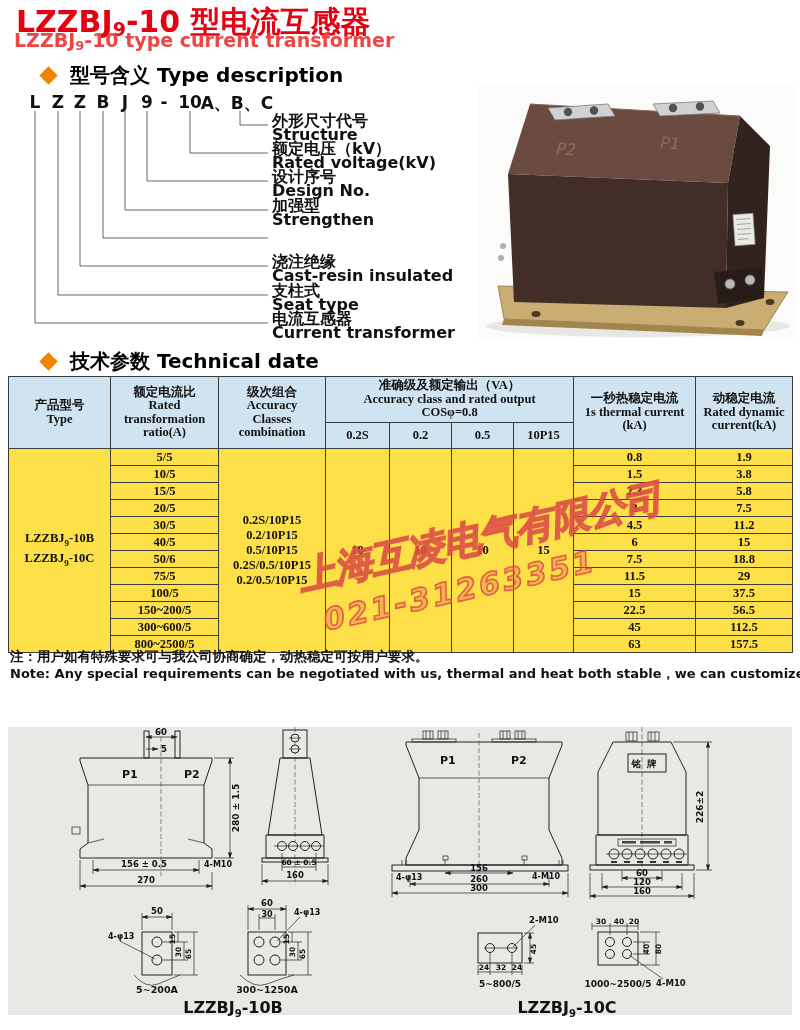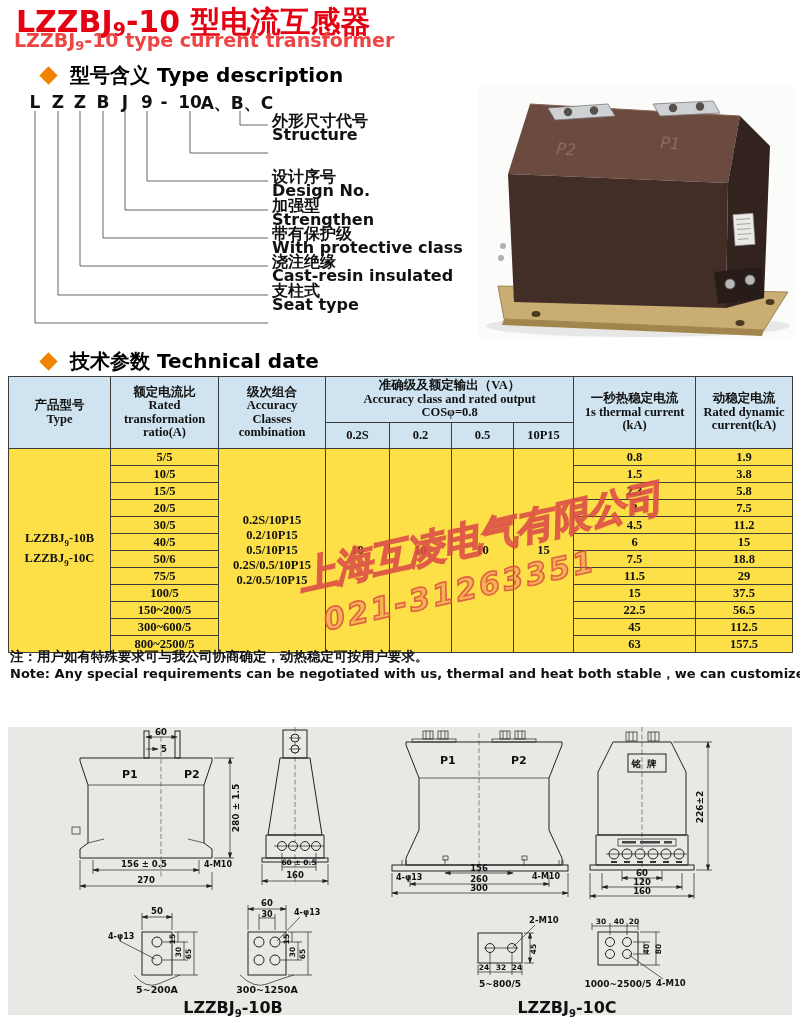--- a/index.html
+++ b/index.html
@@ -80,39 +80,43 @@
     <span class="code-ch" style="left:125px">J</span>
     <span class="code-ch" style="left:147px">9</span>
     <span class="code-ch" style="left:164px">-</span>
     <span class="code-ch" style="left:190px">10</span>
     <span class="code-ch" style="left:237px">A、B、C</span>
 
     <div class="tlabel" style="top:114px">
         <div>外形尺寸代号</div>
         <div>Structure</div>
       </div>
+    <div class="tlabel" style="top:142px">
+        <div>额定电压（kV）</div>
+        <div>Rated voltage(kV)</div>
+      </div>
     <div class="tlabel" style="top:170px">
         <div>设计序号</div>
         <div>Design No.</div>
       </div>
     <div class="tlabel" style="top:199px">
         <div>加强型</div>
         <div>Strengthen</div>
       </div>
-    <div class="tlabel" style="top:227px">
-        <div>带有保护级</div>
-        <div>With protective class</div>
-      </div>
     <div class="tlabel" style="top:255px">
         <div>浇注绝缘</div>
         <div>Cast-resin insulated</div>
       </div>
     <div class="tlabel" style="top:284px">
         <div>支柱式</div>
         <div>Seat type</div>
+      </div>
+    <div class="tlabel" style="top:312px">
+        <div>电流互感器</div>
+        <div>Current transformer</div>
       </div>
   </div>
 
   <svg class="photo" width="317" height="252">
     <rect x="0" y="0" width="317" height="252" fill="#fbfbfa"></rect>
     <ellipse cx="160" cy="240" rx="152" ry="11" fill="rgba(0,0,0,0.08)"></ellipse>
 
     <polygon points="20,200 310,206 286,244 26,233" fill="#c9ad72" stroke="#8a7442" stroke-width="0.8"></polygon>
     <polygon points="26,233 286,244 284,250 24,239" fill="#a2854c"></polygon>
     <ellipse cx="40" cy="210" rx="4.5" ry="3" fill="#4a3a20"></ellipse>

